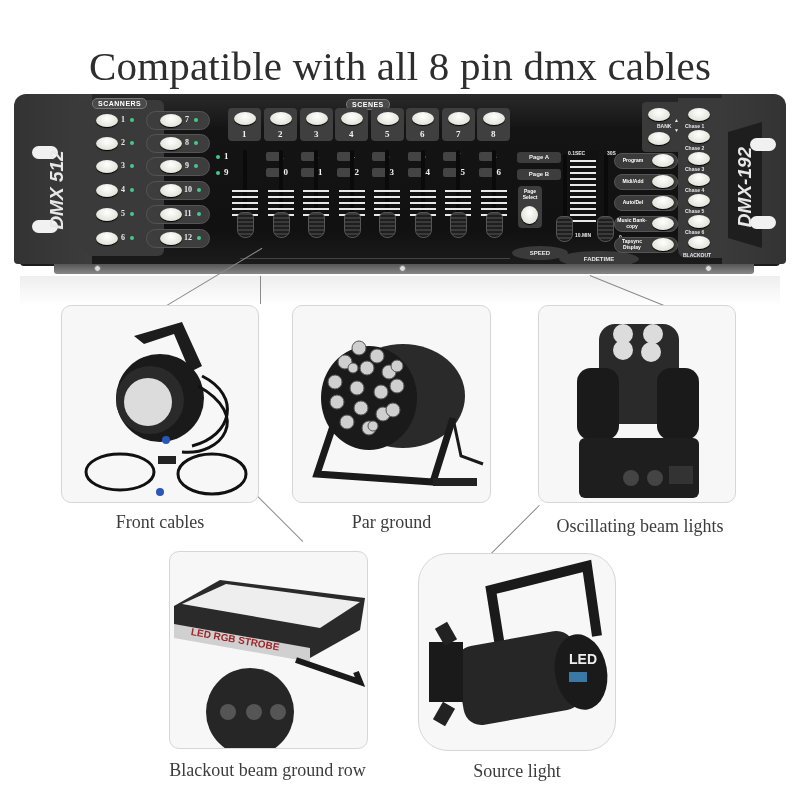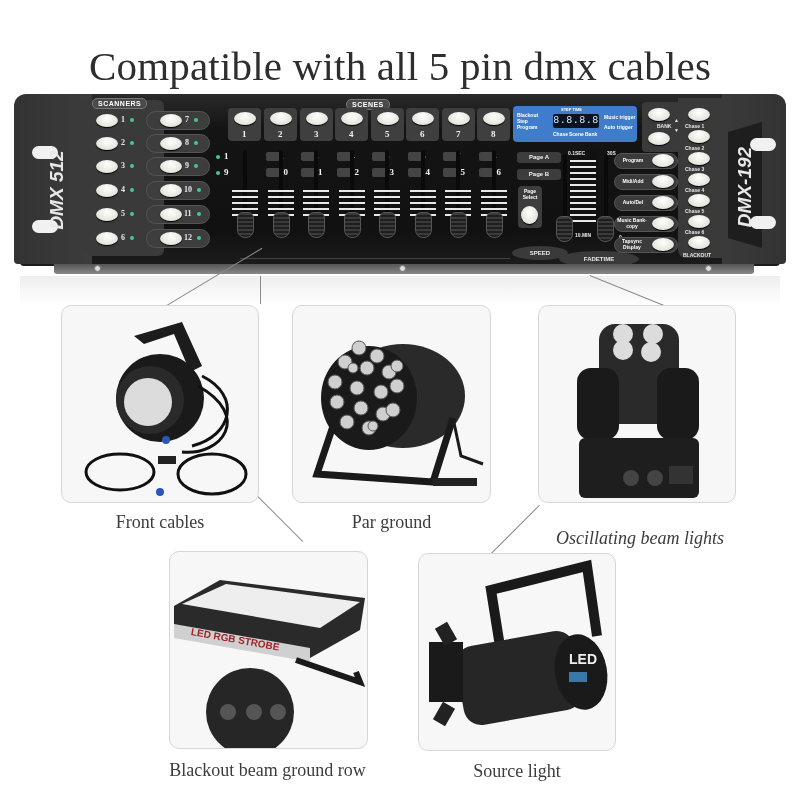--- a/index.html
+++ b/index.html
@@ -46,21 +46,21 @@
   
   .line { background: #8a8a8a; height: 1px; transform-origin: 0 0; }
 
   
   .card { border: 1px solid #d6d6d6; border-radius: 10px; background: #f7f7f7; overflow: hidden; }
   .caption { font-size: 18px; color: #3c3c3c; text-align: center; font-family: "Liberation Serif", serif; white-space: nowrap; }
 </style>
 </head>
 <body>
 
-<div class="abs headline">Compatible with all 5 pin dmx cables</div>
+<div class="abs headline">Compatible with all 8 pin dmx cables</div>
 
 <div class="abs console">
   <div class="abs rack-body"></div>
 
   <div class="abs rack-ear left" style="left:0;width:78px;background:linear-gradient(90deg,#333,#3c3c3c);">
     <div class="abs ear-slot" style="left:18px;top:52px;"></div>
     <div class="abs ear-slot" style="left:18px;top:126px;"></div>
     <div class="abs ear-label" style="left:-12px;top:85px;">DMX 512</div>
   </div>
 
@@ -268,32 +268,20 @@
       <div class="tick"></div>
       <div class="tick"></div>
       <div class="tick"></div>
       <div class="tick"></div>
       <div class="tick"></div>
     </div>
   <div class="abs fader-knob" style="left:472px;top:118px;"></div>
 
   <div class="abs" style="left:226px;top:164px;width:270px;height:1px;background:#444;"></div>
 
-  <div class="abs lcd-panel">
-    <div class="abs lcd-label" style="left:48px;top:1px;font-size:4px;">STEP TIME</div>
-    <div class="abs lcd-label" style="left:4px;top:6px;">Blackout</div>
-    <div class="abs lcd-label" style="left:4px;top:12px;">Step</div>
-    <div class="abs lcd-label" style="left:4px;top:18px;">Program</div>
-    <div class="abs lcd-screen">8.8.8.8</div>
-    <div class="abs lcd-label" style="left:40px;top:25px;">Chase</div>
-    <div class="abs lcd-label" style="left:56px;top:25px;">Scene</div>
-    <div class="abs lcd-label" style="left:72px;top:25px;">Bank</div>
-    <div class="abs lcd-label" style="left:91px;top:8px;">Music trigger</div>
-    <div class="abs lcd-label" style="left:91px;top:18px;">Auto trigger</div>
-  </div>
 
   <div class="abs page-tag" style="left:503px;top:58px;">Page A</div>
   <div class="abs page-tag" style="left:503px;top:75px;">Page B</div>
   <div class="abs" style="left:504px;top:92px;width:24px;height:42px;background:#3d3d3d;border-radius:4px;"></div>
   <div class="abs func-label" style="left:504px;top:95px;width:24px;">Page Select</div>
   <div class="abs btn-pill" style="left:507px;top:112px;width:17px;height:18px;"></div>
 
   <div class="abs" style="left:555px;top:56px;width:30px;height:88px;background:#111;"></div>
   <div class="abs chase-label" style="left:554px;top:56px;">0.1SEC</div>
   <div class="abs chase-label" style="left:593px;top:56px;">30S</div>
@@ -441,38 +429,38 @@
         <circle cx="112" cy="46" r="10"></circle>
       </g>
     <rect x="38" y="62" width="42" height="72" rx="14" fill="#1a1a1a"></rect>
     <rect x="118" y="62" width="42" height="72" rx="14" fill="#1a1a1a"></rect>
     <rect x="40" y="132" width="120" height="60" rx="6" fill="#1e1e1e"></rect>
     <circle cx="92" cy="172" r="8" fill="#444"></circle>
       <circle cx="116" cy="172" r="8" fill="#444"></circle>
     <rect x="130" y="160" width="24" height="18" fill="#333"></rect>
   </svg>
 </div>
-<div class="abs caption" style="left:520px;top:528px;width:240px;font-style:italic;">Oscillating beam lights</div>
+<div class="abs caption" style="left:520px;top:516px;width:240px;">Oscillating beam lights</div>
 
 <div class="abs card" style="left:169px;top:551px;width:199px;height:198px;">
   <svg width="199" height="198" viewBox="0 0 199 198">
     <polygon points="4,54 50,28 195,46 190,78 140,106 4,80" fill="#2a2a2a"></polygon>
     <polygon points="12,52 56,32 190,50 150,76" fill="#eeeeee"></polygon>
     <polygon points="4,72 140,96 140,110 4,86" fill="#d0d0d0"></polygon>
     <text x="20" y="90" transform="rotate(10 60 90)" font-family="Liberation Sans, sans-serif" font-size="10" font-weight="bold" fill="#a0262a">LED RGB STROBE</text>
     <circle cx="80" cy="160" r="44" fill="#262626"></circle>
     <circle cx="58" cy="160" r="8" fill="#555"></circle>
       <circle cx="84" cy="160" r="8" fill="#555"></circle>
       <circle cx="108" cy="160" r="8" fill="#555"></circle>
     <path d="M126 108 L190 130 L186 120" stroke="#1a1a1a" stroke-width="6" fill="none"></path>
   </svg>
 </div>
 <div class="abs caption" style="left:150px;top:760px;width:235px;">Blackout beam ground row</div>
 
-<div class="abs card" style="left:418px;top:553px;width:198px;height:198px;">
+<div class="abs card" style="left:418px;top:553px;width:198px;height:198px;border-radius:30px;">
   <svg width="198" height="198" viewBox="0 0 198 198">
     <path d="M86 124 L72 36 L168 12 L178 82" stroke="#1a1a1a" stroke-width="10" fill="none"></path>
     <rect x="40" y="84" width="120" height="80" rx="18" fill="#262626" transform="rotate(-10 100 124)"></rect>
     <ellipse cx="162" cy="118" rx="26" ry="38" fill="#1a1a1a" transform="rotate(-10 162 118)"></ellipse>
     <text x="150" y="110" font-family="Liberation Sans, sans-serif" font-size="14" font-weight="bold" fill="#eeeeee">LED</text>
     <rect x="150" y="118" width="18" height="10" fill="#3a78a6"></rect>
     <rect x="10" y="88" width="34" height="60" fill="#1a1a1a"></rect>
     <rect x="20" y="70" width="14" height="20" fill="#222" transform="rotate(-30 27 80)"></rect>
     <rect x="18" y="150" width="14" height="20" fill="#222" transform="rotate(30 25 160)"></rect>
   </svg>

